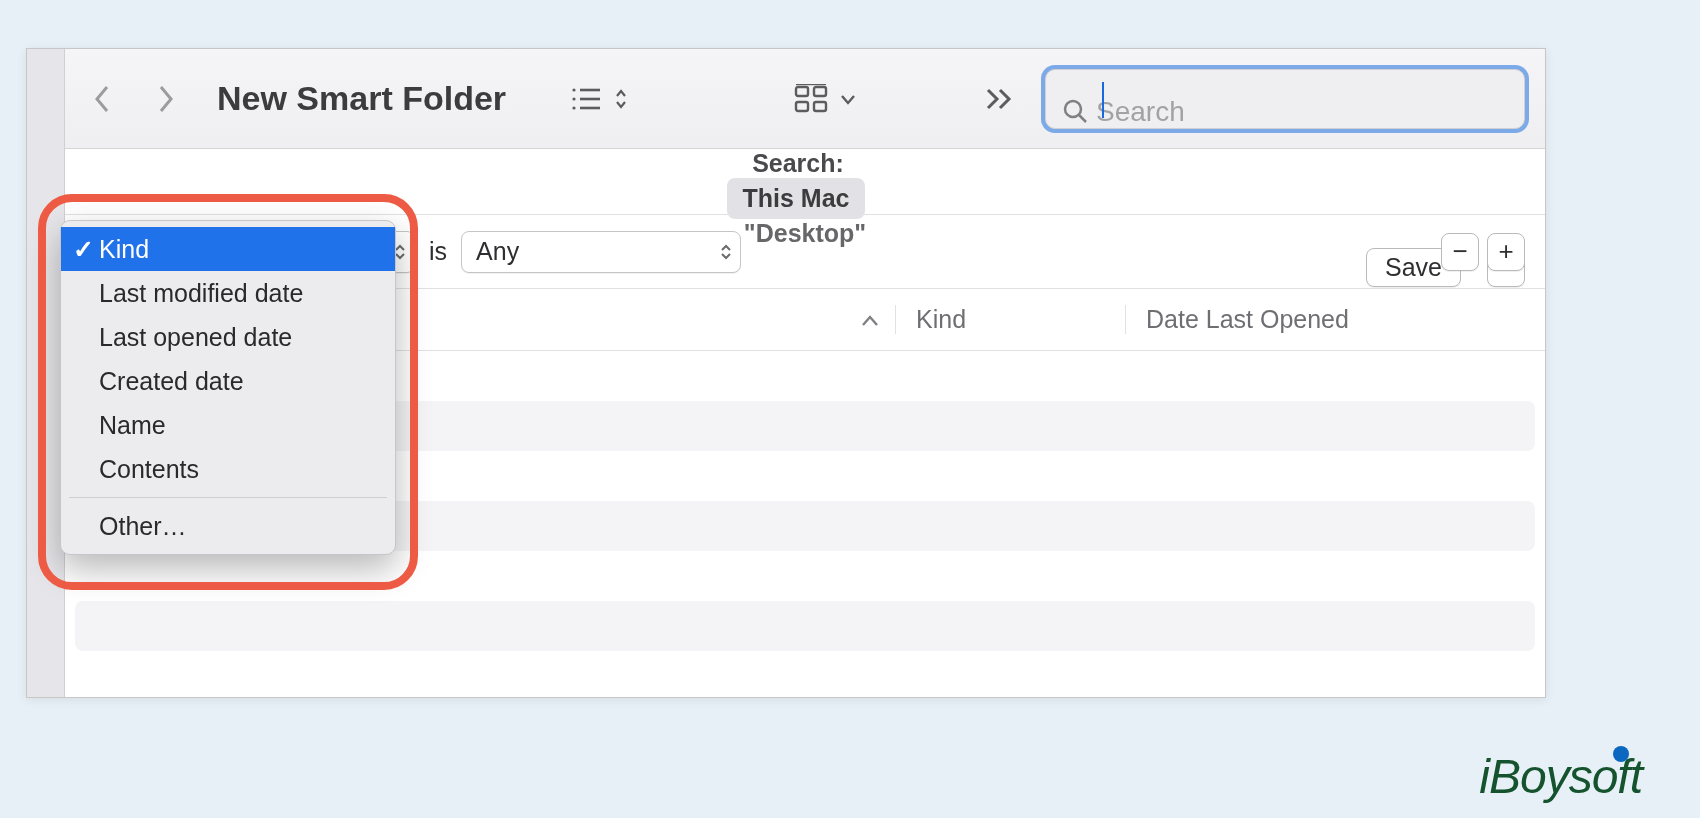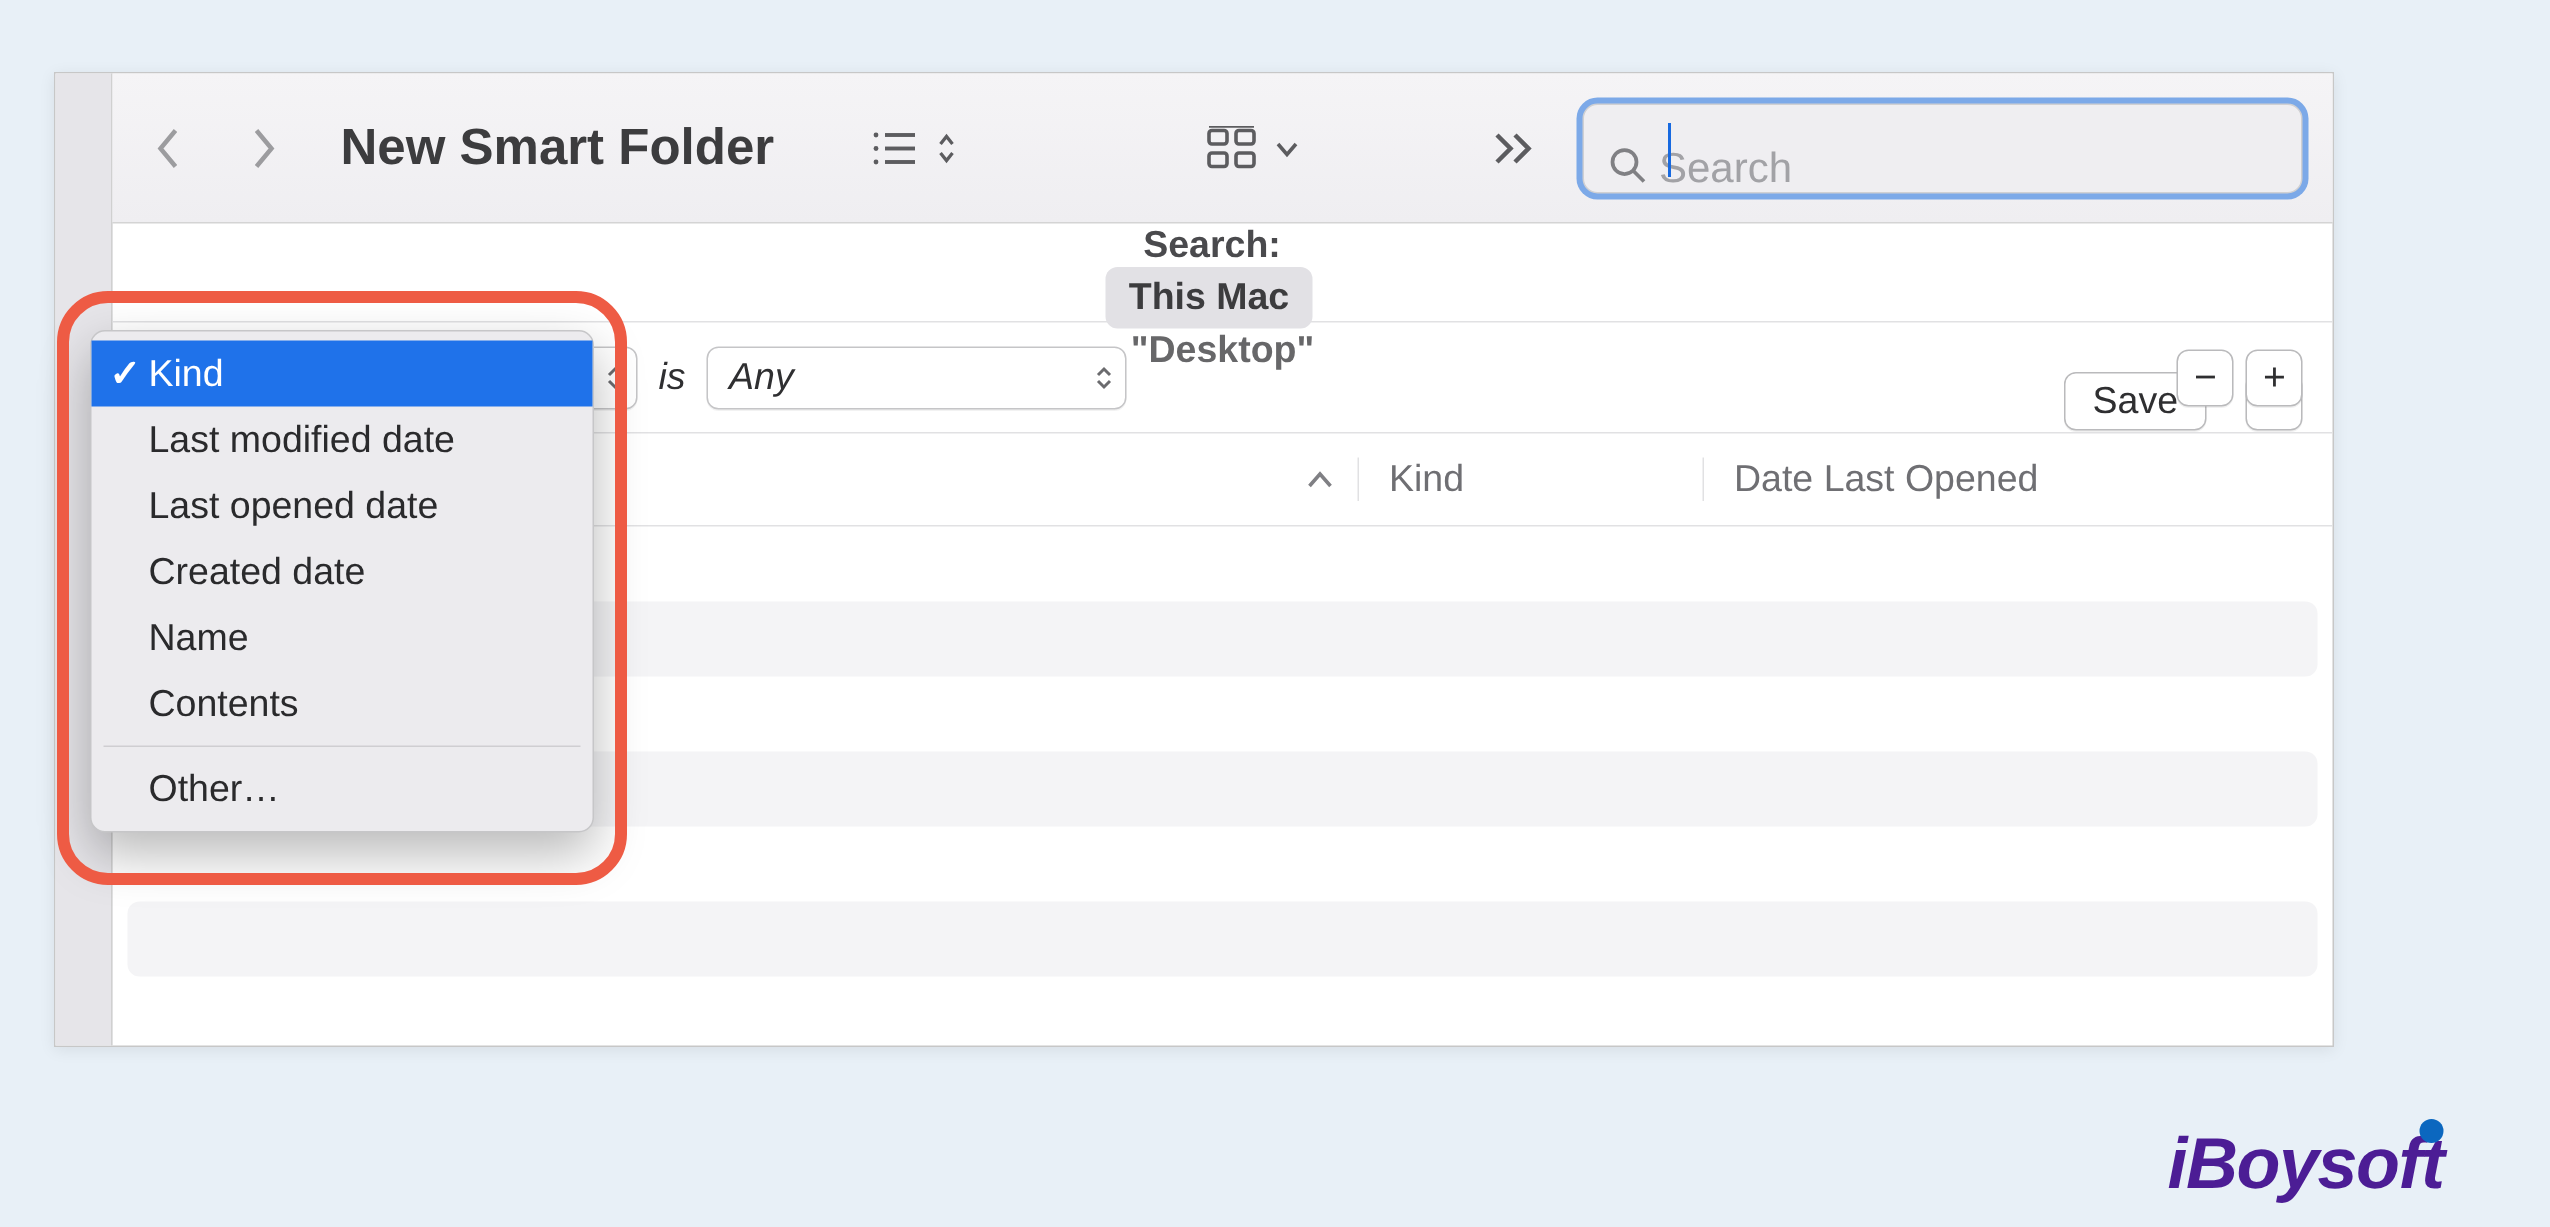--- a/index.html
+++ b/index.html
@@ -6,21 +6,21 @@
   body {
     font-family: -apple-system, BlinkMacSystemFont, "Helvetica Neue", Arial, sans-serif;
     background: #e8f0f7;
     width: 1700px;
     height: 818px;
     position: relative;
     overflow: hidden;
   }
   .window-frame {
     position: absolute;
-    left: 36px;
+    left: 26px;
     top: 48px;
     width: 1520px;
     height: 650px;
     background: #fff;
     border: 1px solid #c7c7c7;
     box-shadow: 0 2px 10px rgba(0,0,0,0.08);
   }
   .sidebar-sliver {
     position: absolute;
     left: 0; top: 0;
@@ -124,21 +124,20 @@
   }
 
   .criteria-row {
     position:absolute;
     left:38px; top:166px; right:0; height:74px;
     border-bottom:1px solid #e1e1e3;
     display:flex; align-items:center;
     padding: 0 20px;
     gap: 14px;
     font-size:25px;
-    font-style:italic;
   }
   .combo {
     background:#fff; border:1px solid #c5c5c7; border-radius:8px;
     height:42px; display:flex; align-items:center; justify-content:space-between;
     padding:0 8px 0 14px; color:#2f2f31; cursor:pointer;
     box-shadow: 0 1px 0 rgba(0,0,0,.05);
   }
   .combo .stepper { display:flex; flex-direction:column; line-height:6px; color:#6b6b6e; font-size:10px; }
   .combo.kind-combo { width: 330px; }
   .combo.any-combo { width: 280px; justify-content: space-between; }
@@ -200,25 +199,25 @@
   }
   .dd-item.selected::before {
     content:"✓"; position:absolute; left:12px; font-weight:600;
   }
   .dd-divider { height:1px; background:#cfced1; margin:6px 8px; }
 
   .watermark {
     position:absolute;
     right: 40px; bottom: 14px;
     font-size: 48px;
-    font-weight: 700;
+    font-weight: 400;
     font-style: italic;
-    color: #4c1d95;
+    color: #14532d;
     letter-spacing: -1px;
-    display:flex; align-items:flex-end; gap:15px;
+    display:flex; align-items:flex-end; gap:2px;
   }
   .watermark .dot {
     width:16px; height:16px; border-radius:50%;
     background:#0b67bf; display:inline-block;
     transform: translate(-31px, -42px);
     position: relative;
   }
 </style>
 </head>
 <body>

